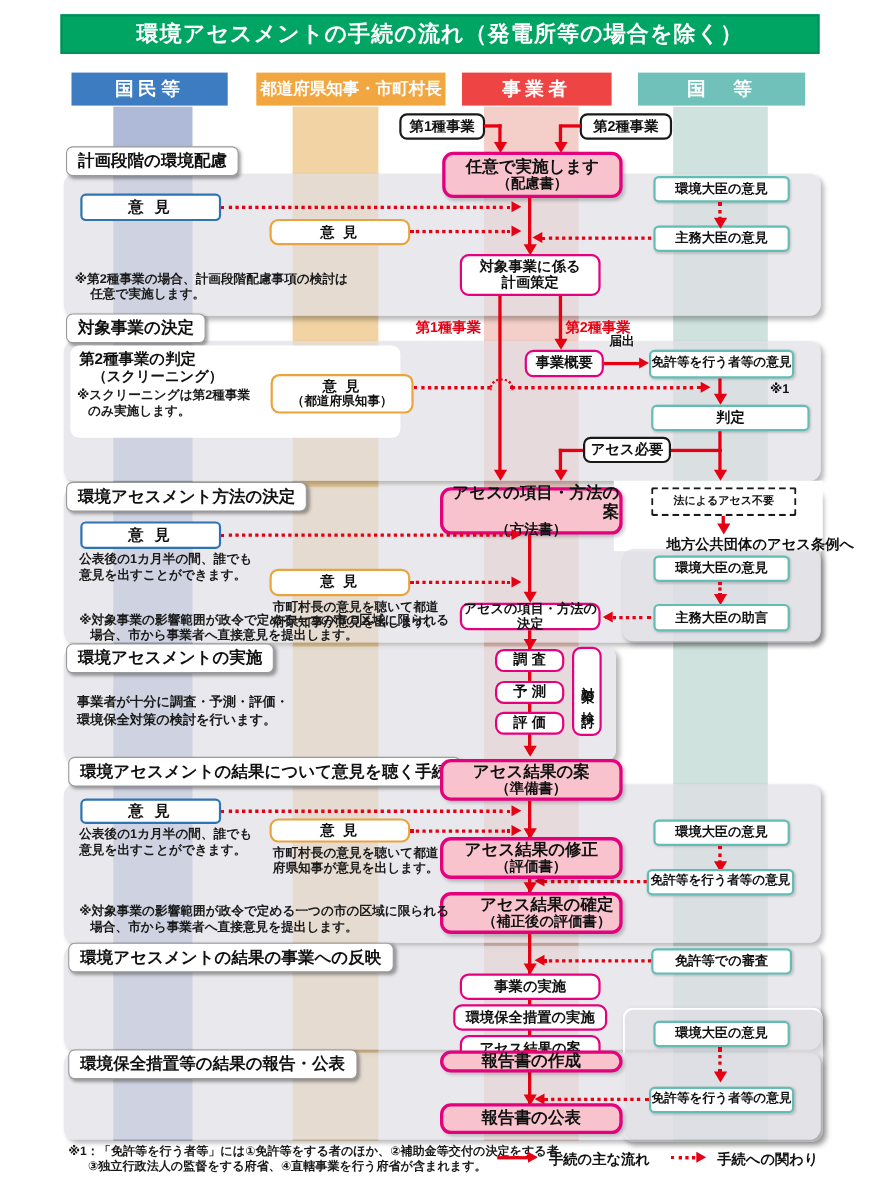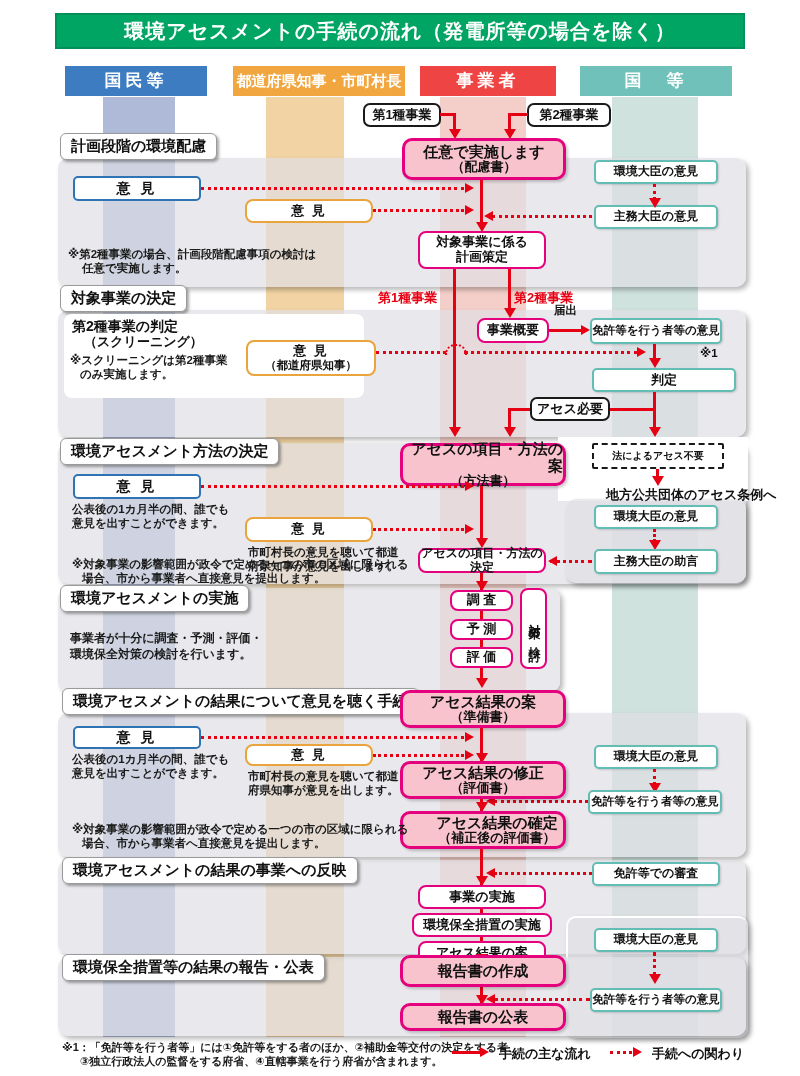--- a/index.html
+++ b/index.html
@@ -248,21 +248,21 @@
   <div class="abs al" style="left:486px;top:868px;"></div>
   <div class="abs bx mag" style="left:418px;top:885px;width:128px;height:24px;">事業の実施</div>
   <div class="abs bx mag" style="left:412px;top:913px;width:140px;height:24px;">環境保全措置の実施</div>
   <div class="abs bx mag" style="left:418px;top:941px;width:128px;height:24px;">アセス結果の案</div>
 
   <div class="abs seclabel" style="left:62px;top:954px;">環境保全措置等の結果の報告・公表</div>
   <div class="abs bx teal" style="left:594px;top:928px;width:124px;height:24px;">環境大臣の意見</div>
   <div class="abs vd" style="left:653px;top:952px;height:24px;"></div>
   <div class="abs ad" style="left:649px;top:974px;"></div>
   <div class="abs ad" style="left:476px;top:954px;"></div>
-  <div class="abs bx pink" style="left:400px;top:955px;width:166px;height:32px;">報告書の作成</div>
+  <div class="abs bx pink" style="left:400px;top:955px;width:166px;height:20px;">報告書の作成</div>
   <div class="abs bx teal" style="left:590px;top:988px;width:132px;height:24px;font-size:11.5px;">免許等を行う者等の意見</div>
   <div class="abs hd" style="left:494px;top:998px;width:96px;"></div>
   <div class="abs al" style="left:486px;top:994px;"></div>
   <div class="abs ad" style="left:476px;top:995px;"></div>
   <div class="abs bx pink" style="left:400px;top:1003px;width:166px;height:28px;">報告書の公表</div>
 
   <div class="abs note" style="left:62px;top:1040px;font-size:11px;line-height:14px;">
     <div>※1：「免許等を行う者等」には①免許等をする者のほか、②補助金等交付の決定をする者、</div>
     <div style="padding-left:18px;">③独立行政法人の監督をする府省、④直轄事業を行う府省が含まれます。</div>
   </div>

